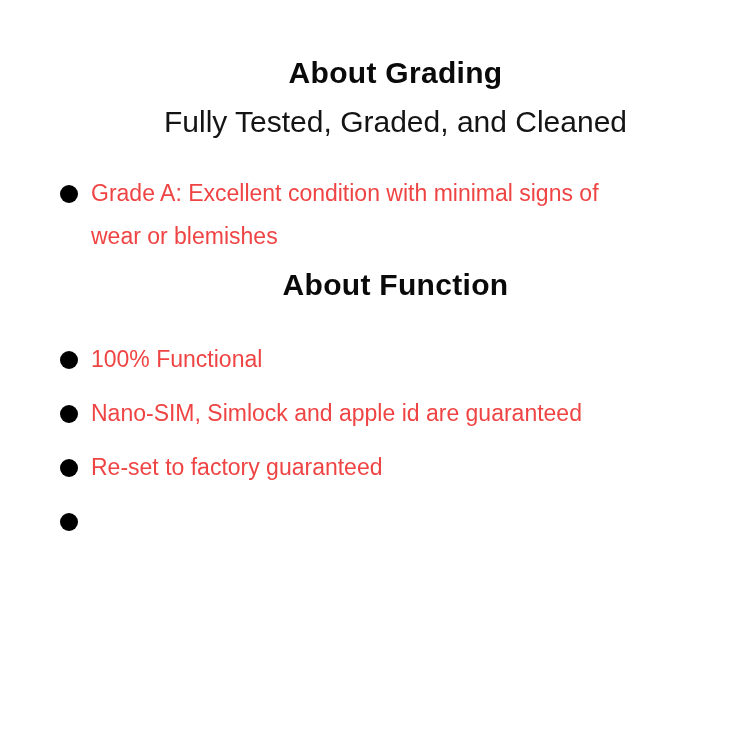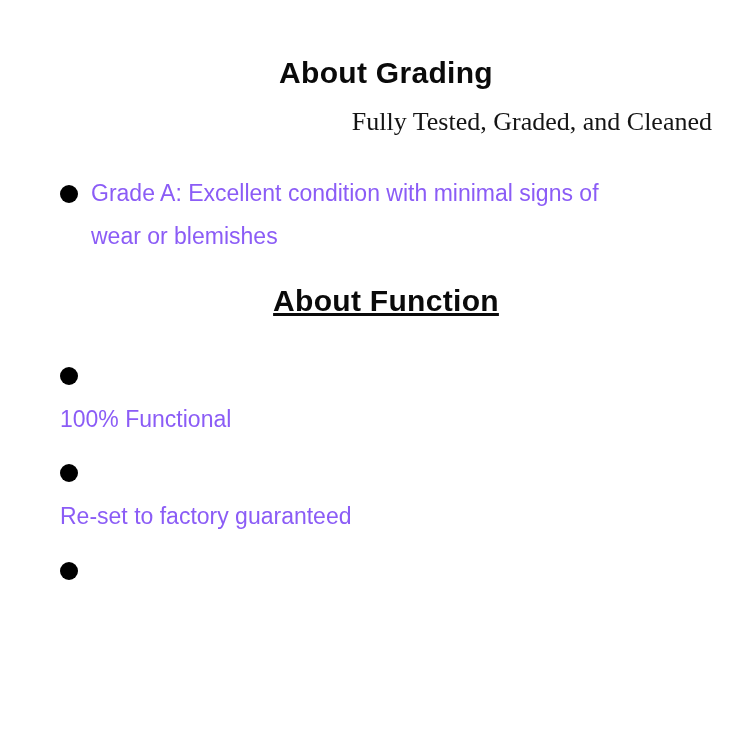--- a/index.html
+++ b/index.html
@@ -11,65 +11,64 @@
     width: 750px;
     height: 750px;
     overflow: hidden;
     font-family: "Liberation Sans", sans-serif;
     color: #141414;
   }
   .page {
     box-sizing: border-box;
     width: 750px;
     height: 750px;
-    padding: 54px 38px 0 60px;
+    padding: 54px 19px 0 60px;
     background: #ffffff;
   }
   .section-title {
     margin: 0;
     font-size: 30px;
     line-height: 38px;
     font-weight: bold;
     text-align: center;
     color: #0a0a0a;
     letter-spacing: 0.3px;
   }
   .subtitle {
     margin: 14px 0 0 0;
-    font-size: 26px;
+    font-size: 30px;
     line-height: 32px;
     font-weight: normal;
-    text-align: right;
+    text-align: center;
     color: #141414;
-    font-family: Liberation Serif, serif;
   }
   ul.bullet-list {
     list-style: none;
     margin: 34px 0 0 0;
     padding: 0;
   }
   ul.bullet-list li {
     display: flex;
     align-items: flex-start;
     gap: 13px;
     font-size: 23px;
     line-height: 43px;
-    color: #8b5cf6;
+    color: #ef4444;
   }
   ul.bullet-list .bullet {
     flex: 0 0 auto;
     width: 18px;
     height: 18px;
     margin-top: 12.5px;
     border-radius: 50%;
     background: #000000;
   }
   ul#grading-list li { margin-bottom: 0; }
-  ul#function-list li { margin-bottom: 11px; flex-direction: column; }
-  #function-title { margin-top: 24px; text-decoration: underline; }
+  ul#function-list li { margin-bottom: 11px; }
+  #function-title { margin-top: 8px; }
 </style>
 </head>
 <body>
 
 <div class="page">
 
   <h1 class="section-title" id="grading-title">About Grading</h1>
 
   <p class="subtitle">Fully Tested, Graded, and Cleaned</p>
 
@@ -82,20 +81,24 @@
 
   <h1 class="section-title" id="function-title">About Function</h1>
 
   <ul class="bullet-list" id="function-list">
       <li>
         <span class="bullet" style="background: rgb(0, 0, 0);"></span>
         <span class="li-text">100% Functional</span>
       </li>
       <li>
         <span class="bullet" style="background: rgb(0, 0, 0);"></span>
+        <span class="li-text">Nano-SIM, Simlock and apple id are guaranteed</span>
+      </li>
+      <li>
+        <span class="bullet" style="background: rgb(0, 0, 0);"></span>
         <span class="li-text">Re-set to factory guaranteed</span>
       </li>
       <li>
         <span class="bullet" style="background: rgb(0, 0, 0);"></span>
       </li>
     </ul>
 
 </div>
 
 </body></html>

